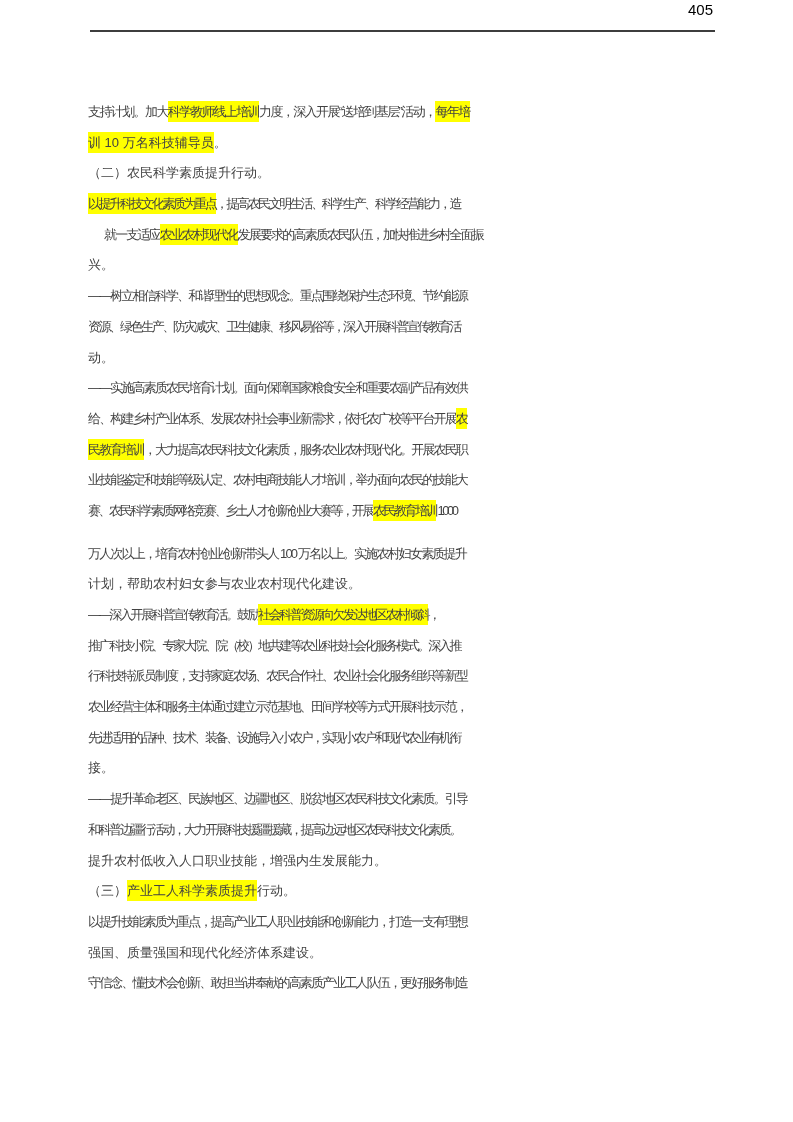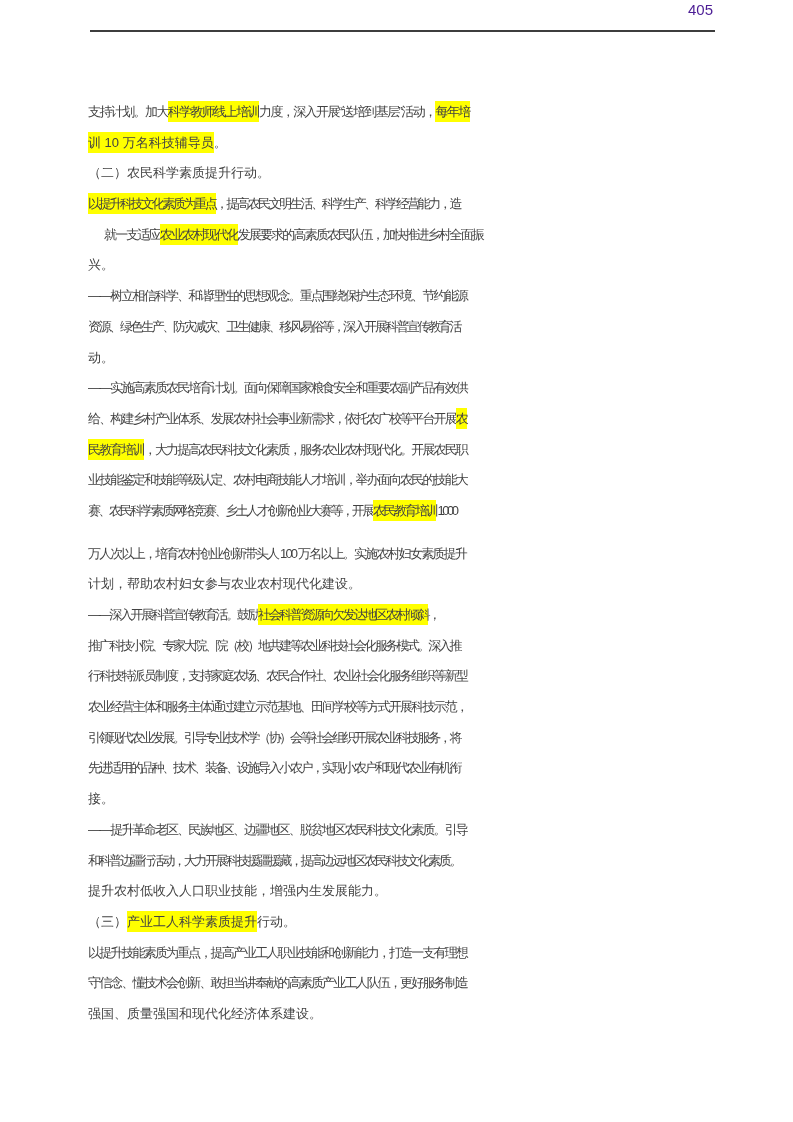--- a/index.html
+++ b/index.html
@@ -9,21 +9,21 @@
     overflow: hidden;
   }
   body {
     position: relative;
     font-family: "Liberation Sans", sans-serif;
   }
   .page-number {
     position: absolute;
     top: 1px; left: 688px;
     font-size: 15px;
-    color: #4c1d95;
+    color: #000000;
   }
   .rule {
     position: absolute;
     top: 30px; left: 90px;
     width: 625px; height: 2px;
     background: #3d3d3d;
   }
   .doc-body {
     position: absolute;
     top: 97px; left: 88px;
@@ -61,24 +61,23 @@
       <div class="line" style="white-space: nowrap; letter-spacing: -1.853px;"><span>给、构建乡村产业体系、发展农村社会事业新需求，依托农广校等平台开展</span><span class="hl">农</span></div>
       <div class="line" style="white-space: nowrap; letter-spacing: -1.853px;"><span class="hl">民教育培训</span><span>，大力提高农民科技文化素质，服务农业农村现代化。开展农民职</span></div>
       <div class="line" style="white-space: nowrap; letter-spacing: -1.853px;"><span>业技能鉴定和技能等级认定、农村电商技能人才培训，举办面向农民的技能大</span></div>
       <div class="line" style="white-space: nowrap; letter-spacing: -2.447px;"><span>赛、农民科学素质网络竞赛、乡土人才创新创业大赛等，开展</span><span class="hl">农民教育培训</span><span> 1000</span></div>
       <div class="line" style="white-space: nowrap; letter-spacing: -1.811px; margin-top: 12px;"><span>万人次以上，培育农村创业创新带头人 100 万名以上。实施农村妇女素质提升</span></div>
       <div class="line end"><span>计划，帮助农村妇女参与农业农村现代化建设。</span></div>
       <div class="line" style="white-space: nowrap; letter-spacing: -2.371px;"><span>——深入开展科普宣传教育活。鼓励</span><span class="hl">社会科普资源向欠发达地区农村倾斜</span><span>，</span></div>
       <div class="line" style="white-space: nowrap; letter-spacing: -2.371px;"><span>推广科技小院、专家大院、院（校）地共建等农业科技社会化服务模式。深入推</span></div>
       <div class="line" style="white-space: nowrap; letter-spacing: -1.853px;"><span>行科技特派员制度，支持家庭农场、农民合作社、农业社会化服务组织等新型</span></div>
       <div class="line" style="white-space: nowrap; letter-spacing: -1.853px;"><span>农业经营主体和服务主体通过建立示范基地、田间学校等方式开展科技示范，</span></div>
-      <div class="line" style="white-space: nowrap; letter-spacing: -2.371px;"><span>引领现代农业发展。引导专业技术学（协）会等社会组织开展农业科技服务，将</span></div>
       <div class="line" style="white-space: nowrap; letter-spacing: -2.371px;"><span>先进适用的品种、技术、装备、设施导入小农户，实现小农户和现代农业有机衔</span></div>
       <div class="line end"><span>接。</span></div>
       <div class="line" style="white-space: nowrap; letter-spacing: -1.853px;"><span>——提升革命老区、民族地区、边疆地区、脱贫地区农民科技文化素质。引导</span></div>
       <div class="line" style="white-space: nowrap; letter-spacing: -2.371px;"><span>和科普边疆行活动，大力开展科技援疆援藏，提高边远地区农民科技文化素质。</span></div>
       <div class="line end"><span>提升农村低收入人口职业技能，增强内生发展能力。</span></div>
       <div class="line end"><span>（三）</span><span class="hl">产业工人科学素质提升</span><span>行动。</span></div>
       <div class="line" style="white-space: nowrap; letter-spacing: -1.853px;"><span>以提升技能素质为重点，提高产业工人职业技能和创新能力，打造一支有理想</span></div>
+      <div class="line end"><span>强国、质量强国和现代化经济体系建设。</span></div>
       <div class="line" style="white-space: nowrap; letter-spacing: -1.853px;"><span>守信念、懂技术会创新、敢担当讲奉献的高素质产业工人队伍，更好服务制造</span></div>
-      <div class="line end"><span>强国、质量强国和现代化经济体系建设。</span></div>
     </div>
 </div>
 
 </body></html>

